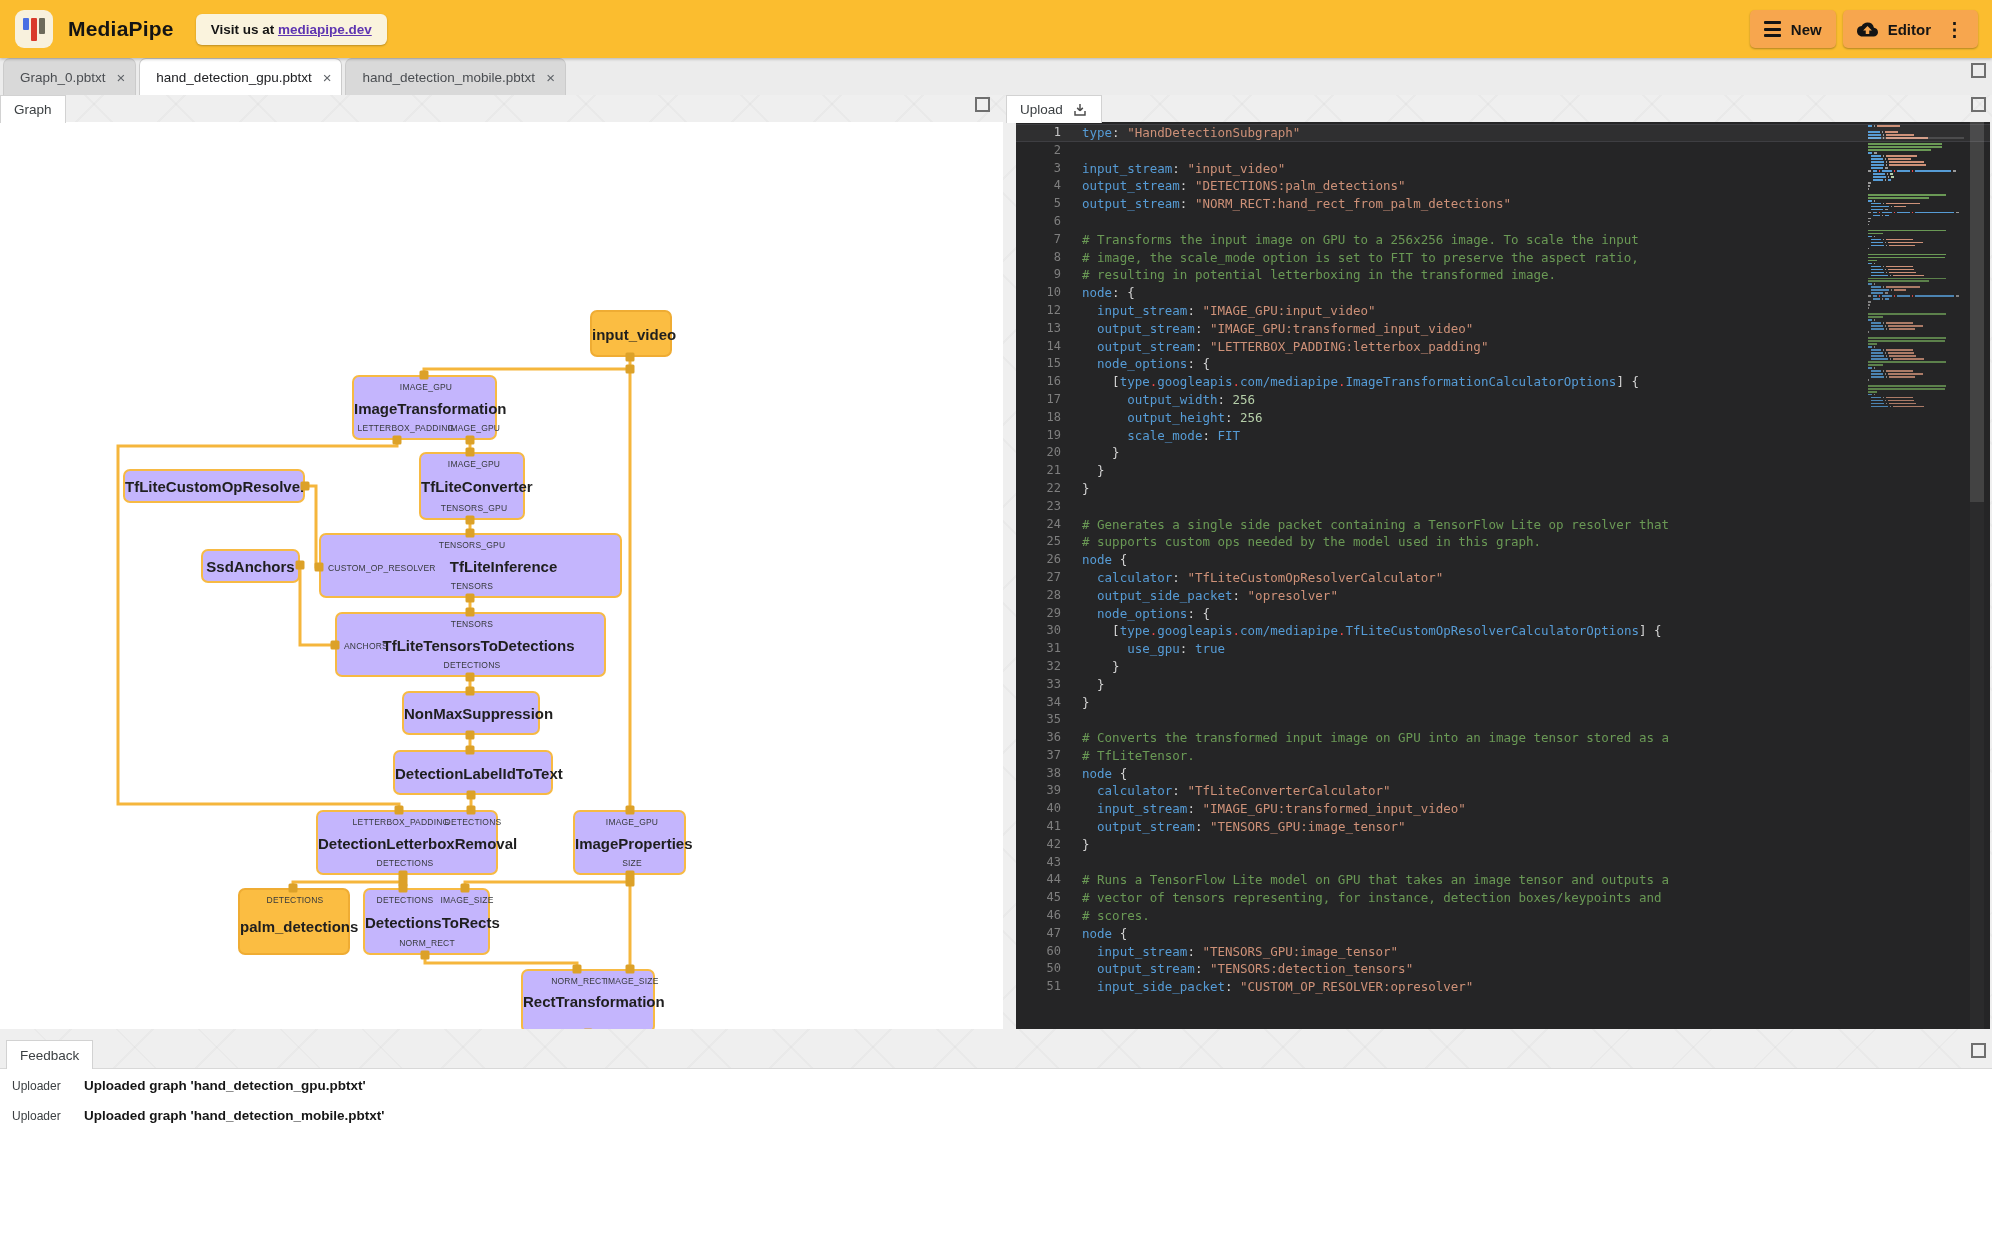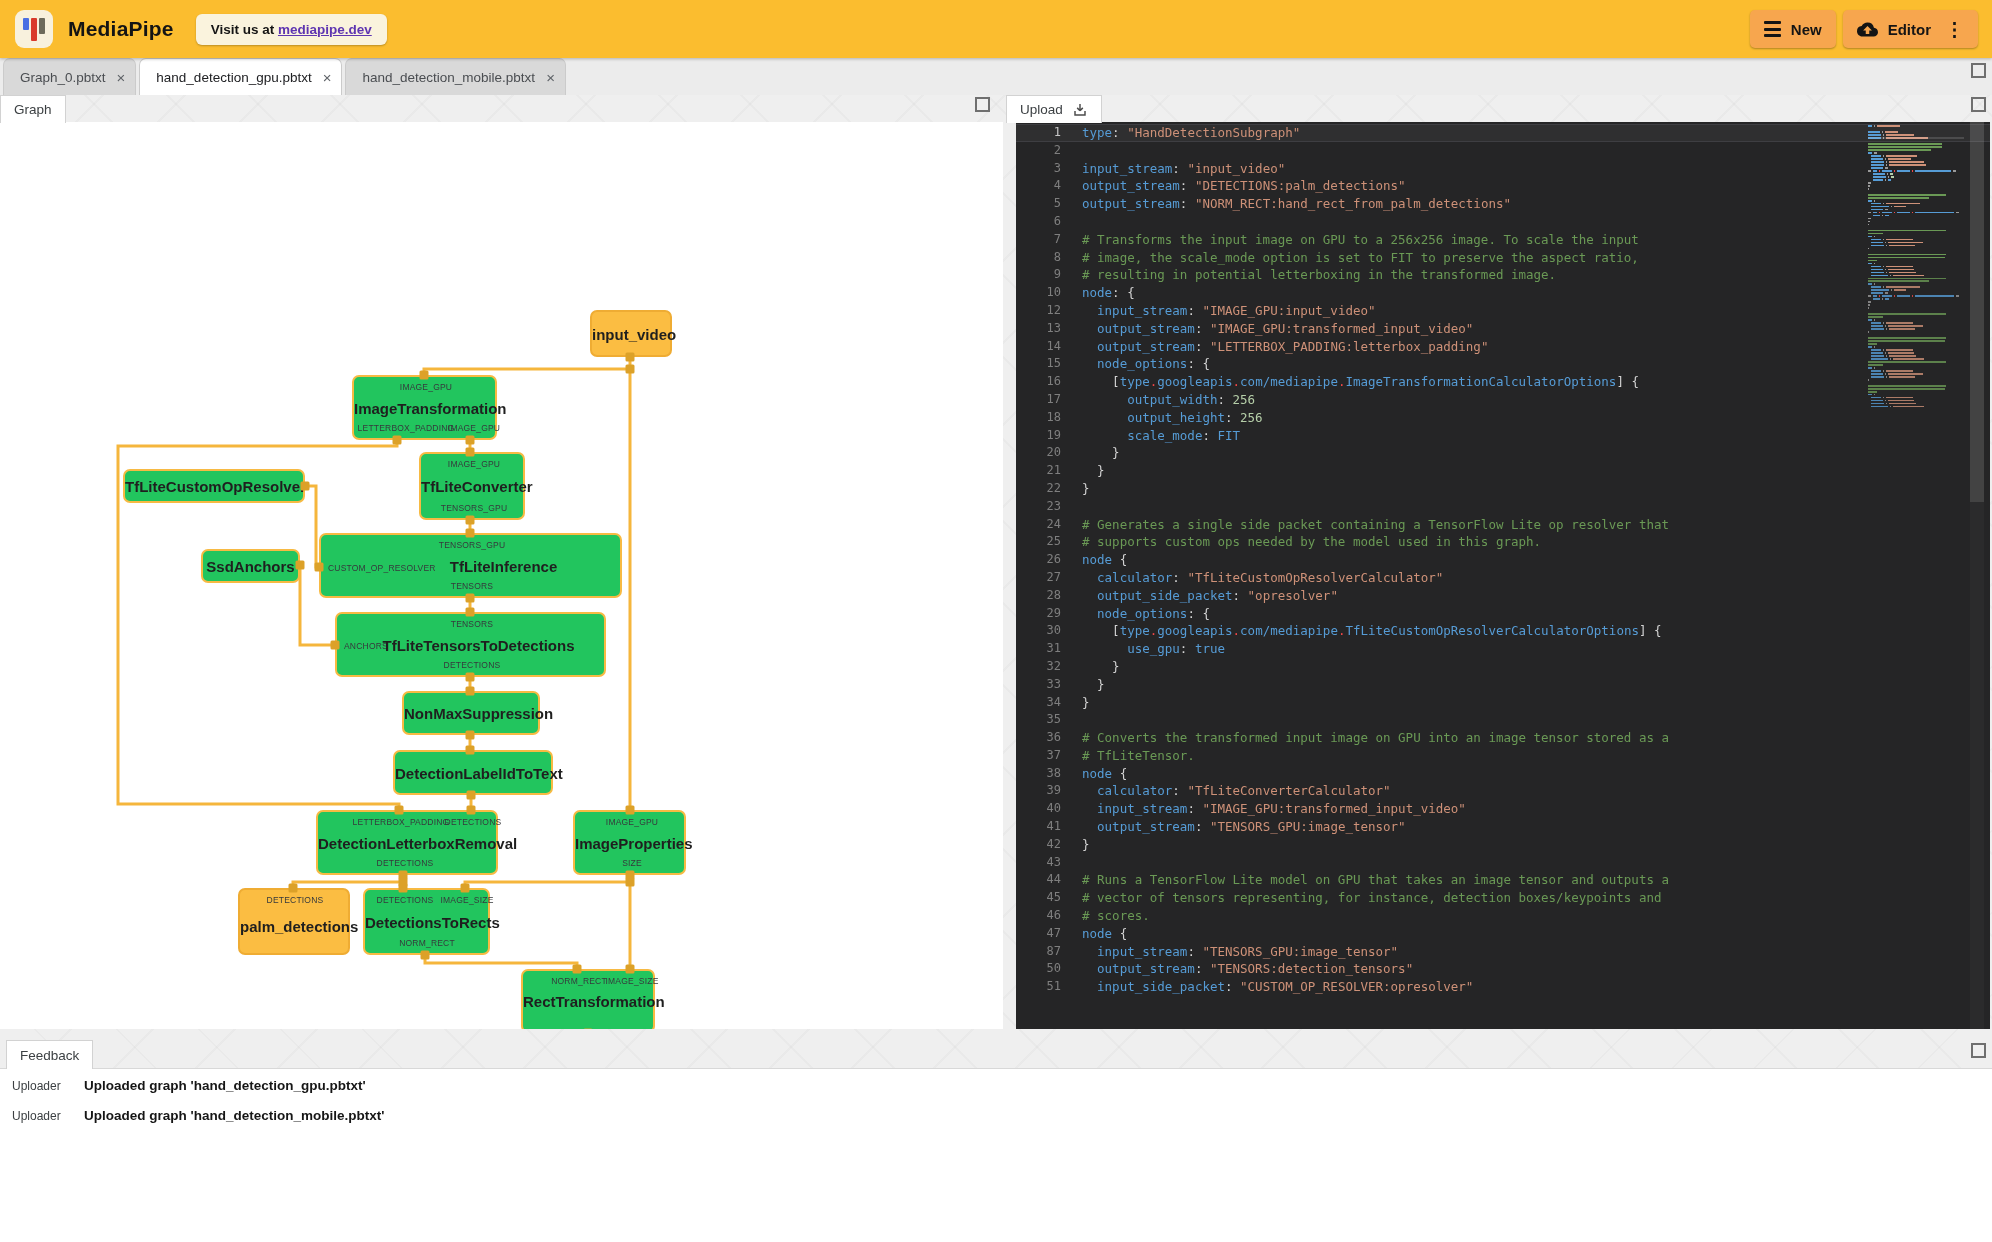--- a/index.html
+++ b/index.html
@@ -33,21 +33,21 @@
   
   .sq{position:absolute;width:11px;height:11px;border:2px solid #6F6F6F;background:transparent;cursor:pointer;z-index:45;}
 
   
   .ptab{position:absolute;height:27px;background:#fff;border:1px solid #D2D2D2;border-bottom:none;display:flex;align-items:center;font-size:13.5px;color:#3C4043;padding:0 13px;gap:9px;z-index:20;cursor:pointer;}
   #graph-tab{left:0;top:95px;justify-content:flex-end;}
   #editor-tab{left:1006px;top:95px;}
 
   
   .canvas{position:absolute;left:0;top:122px;width:1003px;height:907px;background:#fff;overflow:hidden;z-index:10;}
-  .gnode{position:absolute;background:#22c55e;border:2.5px solid #F7BA43;border-radius:7px;box-sizing:border-box;cursor:pointer;}
+  .gnode{position:absolute;background:#c4b5fd;border:2.5px solid #F7BA43;border-radius:7px;box-sizing:border-box;cursor:pointer;}
   .gnode.stream{background:#FBBD42;border-color:#EFAC33;}
   .gnode .nm{position:absolute;left:0;right:0;top:50%;transform:translateY(-50%);text-align:center;font-size:15px;font-weight:bold;color:#1F1F1F;white-space:nowrap;}
   .gnode.stream.has-top .nm{top:57%;}
   .plabel{position:absolute;font-size:8.5px;color:#36393C;white-space:nowrap;letter-spacing:.2px;}
   .plabel.top{top:5px;transform:translateX(-50%);}
   .plabel.bottom{bottom:5px;transform:translateX(-50%);}
   .plabel.left{left:7px;}
   #edges-svg{position:absolute;left:0;top:0;pointer-events:none;z-index:15;}
 
   
@@ -300,21 +300,21 @@
         <div class="code-line"><span class="gutter">38</span><span class="lc"><span class="tk-k">node</span><span class="tk-p"> {</span></span></div>
         <div class="code-line"><span class="gutter">39</span><span class="lc"><span class="tk-p">  </span><span class="tk-k">calculator</span><span class="tk-p">: </span><span class="tk-s">"TfLiteConverterCalculator"</span></span></div>
         <div class="code-line"><span class="gutter">40</span><span class="lc"><span class="tk-p">  </span><span class="tk-k">input_stream</span><span class="tk-p">: </span><span class="tk-s">"IMAGE_GPU:transformed_input_video"</span></span></div>
         <div class="code-line"><span class="gutter">41</span><span class="lc"><span class="tk-p">  </span><span class="tk-k">output_stream</span><span class="tk-p">: </span><span class="tk-s">"TENSORS_GPU:image_tensor"</span></span></div>
         <div class="code-line"><span class="gutter">42</span><span class="lc"><span class="tk-p">}</span></span></div>
         <div class="code-line"><span class="gutter">43</span><span class="lc"></span></div>
         <div class="code-line"><span class="gutter">44</span><span class="lc"><span class="tk-c"># Runs a TensorFlow Lite model on GPU that takes an image tensor and outputs a</span></span></div>
         <div class="code-line"><span class="gutter">45</span><span class="lc"><span class="tk-c"># vector of tensors representing, for instance, detection boxes/keypoints and</span></span></div>
         <div class="code-line"><span class="gutter">46</span><span class="lc"><span class="tk-c"># scores.</span></span></div>
         <div class="code-line"><span class="gutter">47</span><span class="lc"><span class="tk-k">node</span><span class="tk-p"> {</span></span></div>
-        <div class="code-line"><span class="gutter">87</span><span class="lc"><span class="tk-p">  </span><span class="tk-k">input_stream</span><span class="tk-p">: </span><span class="tk-s">"TENSORS_GPU:image_tensor"</span></span></div>
+        <div class="code-line"><span class="gutter">60</span><span class="lc"><span class="tk-p">  </span><span class="tk-k">input_stream</span><span class="tk-p">: </span><span class="tk-s">"TENSORS_GPU:image_tensor"</span></span></div>
         <div class="code-line"><span class="gutter">50</span><span class="lc"><span class="tk-p">  </span><span class="tk-k">output_stream</span><span class="tk-p">: </span><span class="tk-s">"TENSORS:detection_tensors"</span></span></div>
         <div class="code-line"><span class="gutter">51</span><span class="lc"><span class="tk-p">  </span><span class="tk-k">input_side_packet</span><span class="tk-p">: </span><span class="tk-s">"CUSTOM_OP_RESOLVER:opresolver"</span></span></div>
       </div>
     <div class="minimap" id="minimap">
         <div class="mini-viewband"></div>
         <div class="mini-line">
           <span style="width: 4px; background: rgb(86, 156, 214);"></span>
           <span style="width: 1.1px; background: rgb(154, 154, 154);"></span>
           <span style="width: 23px; background: rgb(206, 145, 120);"></span>
         </div>

